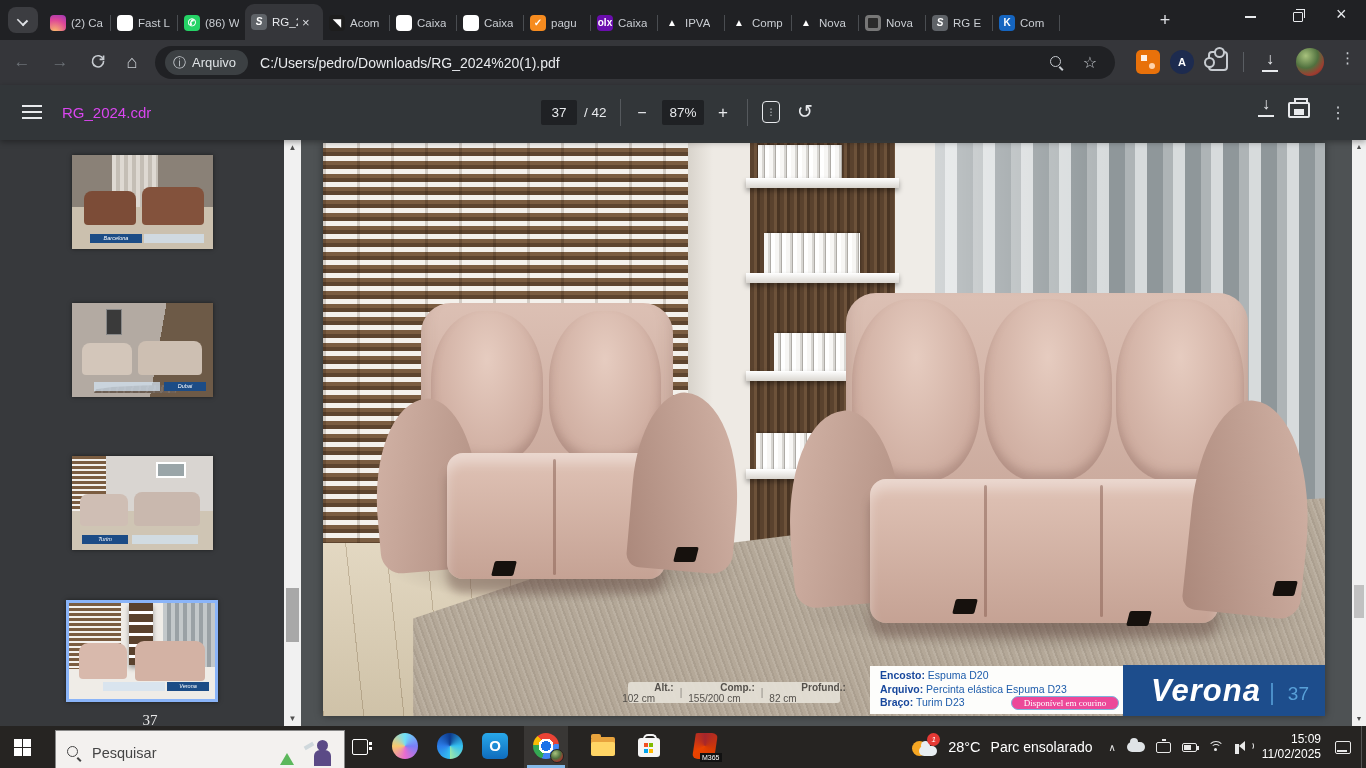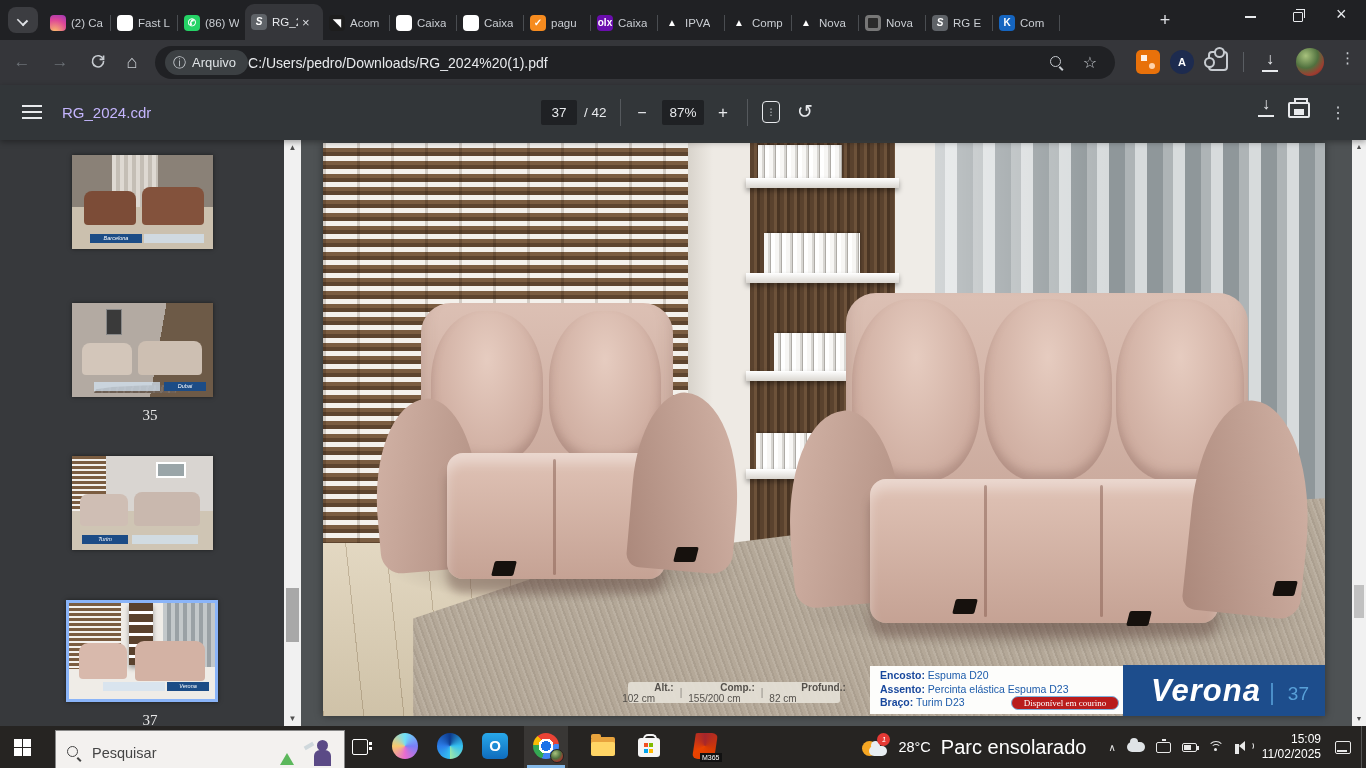--- a/index.html
+++ b/index.html
@@ -52,21 +52,21 @@
   .b-fwd{left:46px;}.b-fwd::before{content:"→";}
   .b-rel{left:84px;}
   .b-rel svg{margin-top:5px;}
   .b-home{left:118px;font-size:18px;}.b-home::before{content:"⌂";}
   #omnibox{position:absolute;left:155px;top:6px;width:960px;height:33px;background:#202124;border-radius:17px;
     display:flex;align-items:center;padding:0 10px;}
   .chip{display:flex;align-items:center;background:#3c4043;border-radius:14px;height:25px;padding:0 12px 0 8px;
     color:#dfe3e6;font-size:13px;}
   .chip .ii{font-size:13px;margin-right:6px;color:#c7cbd0;}
   .chip .ii::before{content:"ⓘ";}
-  #urltext{color:#e8eaed;font-size:14px;margin-left:0;flex:1;white-space:nowrap;overflow:hidden;}
+  #urltext{color:#e8eaed;font-size:14px;margin-left:12px;flex:1;white-space:nowrap;overflow:hidden;}
   .omni-right{display:flex;align-items:center;gap:18px;margin-right:8px;}
   .mag{position:relative;width:16px;height:16px;}
   .mag::before{content:"";position:absolute;left:1px;top:1px;width:9px;height:9px;border:1.6px solid #c7cbd0;border-radius:50%;}
   .mag::after{content:"";position:absolute;left:11px;top:11px;width:5px;height:1.6px;background:#c7cbd0;transform:rotate(45deg);transform-origin:0 0;}
   .star{color:#c7cbd0;font-size:16px;}.star::before{content:"☆";}
   .ext1{position:absolute;left:1136px;top:10px;width:24px;height:24px;border-radius:5px;background:#e8710a;}
   .ext1::before{content:"";position:absolute;left:5px;top:5px;width:6px;height:6px;background:#fff;opacity:.9;}
   .ext1::after{content:"";position:absolute;left:13px;top:13px;width:6px;height:6px;background:#ffd2ab;border-radius:50%;}
   .ext2{position:absolute;left:1170px;top:10px;width:24px;height:24px;border-radius:50%;background:#1d2b4f;
     color:#fff;font-size:11px;text-align:center;line-height:24px;font-weight:bold;}
@@ -79,21 +79,21 @@
   .dl::after{content:"";position:absolute;left:4px;bottom:1px;width:16px;height:2.5px;background:#e8eaed;}
   .avatar{position:absolute;left:1296px;top:8px;width:28px;height:28px;border-radius:50%;
     background:radial-gradient(circle at 35% 28%,#a8c27d,#51713f 45%,#a03c30 72%,#3a2b22);}
   .kebab{position:absolute;left:1340px;top:9px;color:#c7cbd0;font-size:15px;}
   .kebab::before{content:"⋮";}
 
   
   #pdfbar{position:absolute;left:0;top:85px;width:1366px;height:55px;background:#323639;box-shadow:0 2px 6px rgba(0,0,0,.35);z-index:5;}
   .hamb{position:absolute;left:22px;top:20px;width:20px;height:14px;border-top:2px solid #e8eaed;border-bottom:2px solid #e8eaed;}
   .hamb::before{content:"";position:absolute;left:0;top:4px;width:20px;height:2px;background:#e8eaed;}
-  #doctitle{position:absolute;left:62px;top:19px;color:#c4b5fd;font-size:15px;}
+  #doctitle{position:absolute;left:62px;top:19px;color:#d946ef;font-size:15px;}
   .pagebox,.zoombox{position:absolute;top:15px;height:25px;background:#1f2124;border-radius:2px;color:#e8eaed;
     font-size:13.5px;text-align:center;line-height:25px;}
   .pagebox{left:541px;width:36px;}
   #pagetotal{position:absolute;left:584px;top:20px;color:#e8eaed;font-size:13.5px;}
   .tbdiv{position:absolute;top:14px;width:1px;height:27px;background:#55595d;}
   .d1{left:620px;}.d2{left:747px;}
   .minus{position:absolute;left:632px;top:19px;width:20px;height:20px;color:#e8eaed;font-size:16px;text-align:center;line-height:18px;}
   .minus::before{content:"−";}
   .zoombox{left:662px;width:42px;}
   .plus{position:absolute;left:713px;top:18px;width:20px;height:20px;color:#e8eaed;font-size:17px;text-align:center;line-height:20px;}
@@ -212,21 +212,21 @@
   .s-right .ft.f3{left:486px;top:288px;}
 
   
   .dims{position:absolute;left:305px;top:539px;width:212px;height:21px;background:rgba(228,223,214,.92);border-radius:3px;
     display:flex;align-items:center;justify-content:center;gap:6px;font-size:10px;color:#54504b;}
   .dims b{font-weight:bold;padding-left:32px;}
   .dsep{color:#8a867f;}
   .specband{position:absolute;left:547px;top:523px;width:253px;height:48px;background:#fdfdfb;padding:3px 0 0 10px;}
   .specline{font-size:10.5px;line-height:13.5px;color:#1d5cab;}
   .specline b{color:#17479c;}
-  .availpill{position:absolute;left:688px;top:553px;width:108px;height:14px;background:#b91c1c;border:1px solid #7fb2dd;
+  .availpill{position:absolute;left:688px;top:553px;width:108px;height:14px;background:#ec4899;border:1px solid #7fb2dd;
     border-radius:8px;color:#fff;font-size:9px;line-height:12px;text-align:center;font-family:"Liberation Serif",serif;}
   .verona{position:absolute;left:800px;top:522px;width:202px;height:54px;background:#1d4d8c;color:#fff;}
   .verona .vname{position:absolute;left:28px;top:8px;font-size:31px;font-style:italic;font-weight:bold;letter-spacing:1px;}
   .verona .vpage{position:absolute;right:16px;top:18px;color:#58a0d8;font-size:19px;}
   .verona .vbar{position:absolute;right:52px;top:18px;width:2px;height:22px;background:#58a0d8;opacity:.8;}
 
   
   #taskbar{position:absolute;left:0;top:726px;width:1366px;height:42px;background:#262422;color:#fff;}
   .start{position:absolute;left:14px;top:13px;width:17px;height:17px;display:grid;grid-template-columns:8px 8px;grid-gap:1px;}
   .start span{background:#fff;width:8px;height:8px;}
@@ -274,21 +274,21 @@
     clip-path:polygon(15% 0,100% 0,85% 100%,0 100%);}
   .m365tag{position:absolute;left:700px;top:27px;background:#111;color:#fff;font-size:7px;padding:0 2px;line-height:9px;}
   .tray{position:absolute;right:0;top:0;height:42px;display:flex;align-items:center;}
   .wicon{position:relative;width:30px;height:28px;margin-right:8px;}
   .wsun{position:absolute;left:2px;top:8px;width:15px;height:15px;border-radius:50%;background:#f5a623;}
   .wcloud{position:absolute;left:9px;top:13px;width:18px;height:10px;border-radius:8px;background:#e8eef2;}
   .wcloud::before{content:"";position:absolute;left:2px;top:-5px;width:9px;height:9px;border-radius:50%;background:#e8eef2;}
   .wbadge{position:absolute;right:0;top:0;width:13px;height:13px;border-radius:50%;background:#e53935;color:#fff;
     font-size:8px;text-align:center;line-height:13px;}
   .wtemp{font-size:14.5px;margin-right:10px;}
-  .wcond{font-size:20px;margin-right:22px;}
+  .wcond{font-size:14px;margin-right:16px;}
   .trayic{margin-right:11px;color:#e8e8e8;position:relative;}
   .chev{font-size:10px;}
   .chev::before{content:"∧";}
   .onedrive{width:18px;height:10px;border-radius:6px;background:#dfe3e6;}
   .onedrive::before{content:"";position:absolute;left:3px;top:-4px;width:8px;height:8px;border-radius:50%;background:#dfe3e6;}
   .castic{width:15px;height:11px;border:1.5px solid #e8e8e8;border-radius:2px;}
   .castic::before{content:"";position:absolute;left:5px;top:-4px;width:4px;height:2px;background:#e8e8e8;}
   .batic{width:15px;height:9px;border:1.3px solid #e8e8e8;border-radius:2px;}
   .batic::before{content:"";position:absolute;right:-3.5px;top:2px;width:2px;height:4px;background:#e8e8e8;}
   .batic::after{content:"";position:absolute;left:1.5px;top:1.5px;width:7px;height:5px;background:#e8e8e8;}
@@ -440,21 +440,20 @@
       <div class="mline" style="left:72px;width:60px;"></div>
     </div>
     <div class="thumb t35">
       <div class="rug"></div>
       <div class="art"></div>
       <div class="sofaA"></div>
       <div class="sofaB"></div>
       <div class="mline" style="left:22px;width:66px;"></div>
       <div class="mstrip" style="left:92px;width:42px;">Dubai</div>
     </div>
-    <div class="tlabel" style="top:267px;">35</div>
     <div class="thumb t36">
       <div class="wd"></div>
       <div class="art"></div>
       <div class="sofaA"></div>
       <div class="sofaB"></div>
       <div class="mstrip" style="left:10px;width:46px;">Turim</div>
       <div class="mline" style="left:60px;width:66px;"></div>
     </div>
     <div class="thumb t37">
       <div class="slat"></div>
@@ -522,21 +521,21 @@
 
       <div class="dims">
         <span><b>Alt.:</b> <span>102 cm</span></span>
         <span class="dsep">|</span>
         <span><b>Comp.:</b> <span>155/200 cm</span></span>
         <span class="dsep">|</span>
         <span><b>Profund.:</b> <span>82 cm</span></span>
       </div>
       <div class="specband">
         <div class="specline"><b>Encosto:</b> <span>Espuma D20</span></div>
-        <div class="specline"><b>Assento:</b> <span>Percinta elástica Espuma D23</span></div>
+        <div class="specline"><b>Arquivo:</b> <span>Percinta elástica Espuma D23</span></div>
         <div class="specline"><b>Braço:</b> <span>Turim D23</span></div>
       </div>
       <div class="availpill">Disponível em courino</div>
       <div class="verona">
         <span class="vname">Verona</span>
         <span class="vbar"></span>
         <span class="vpage">37</span>
       </div>
     </div>
     <div class="v-track">

